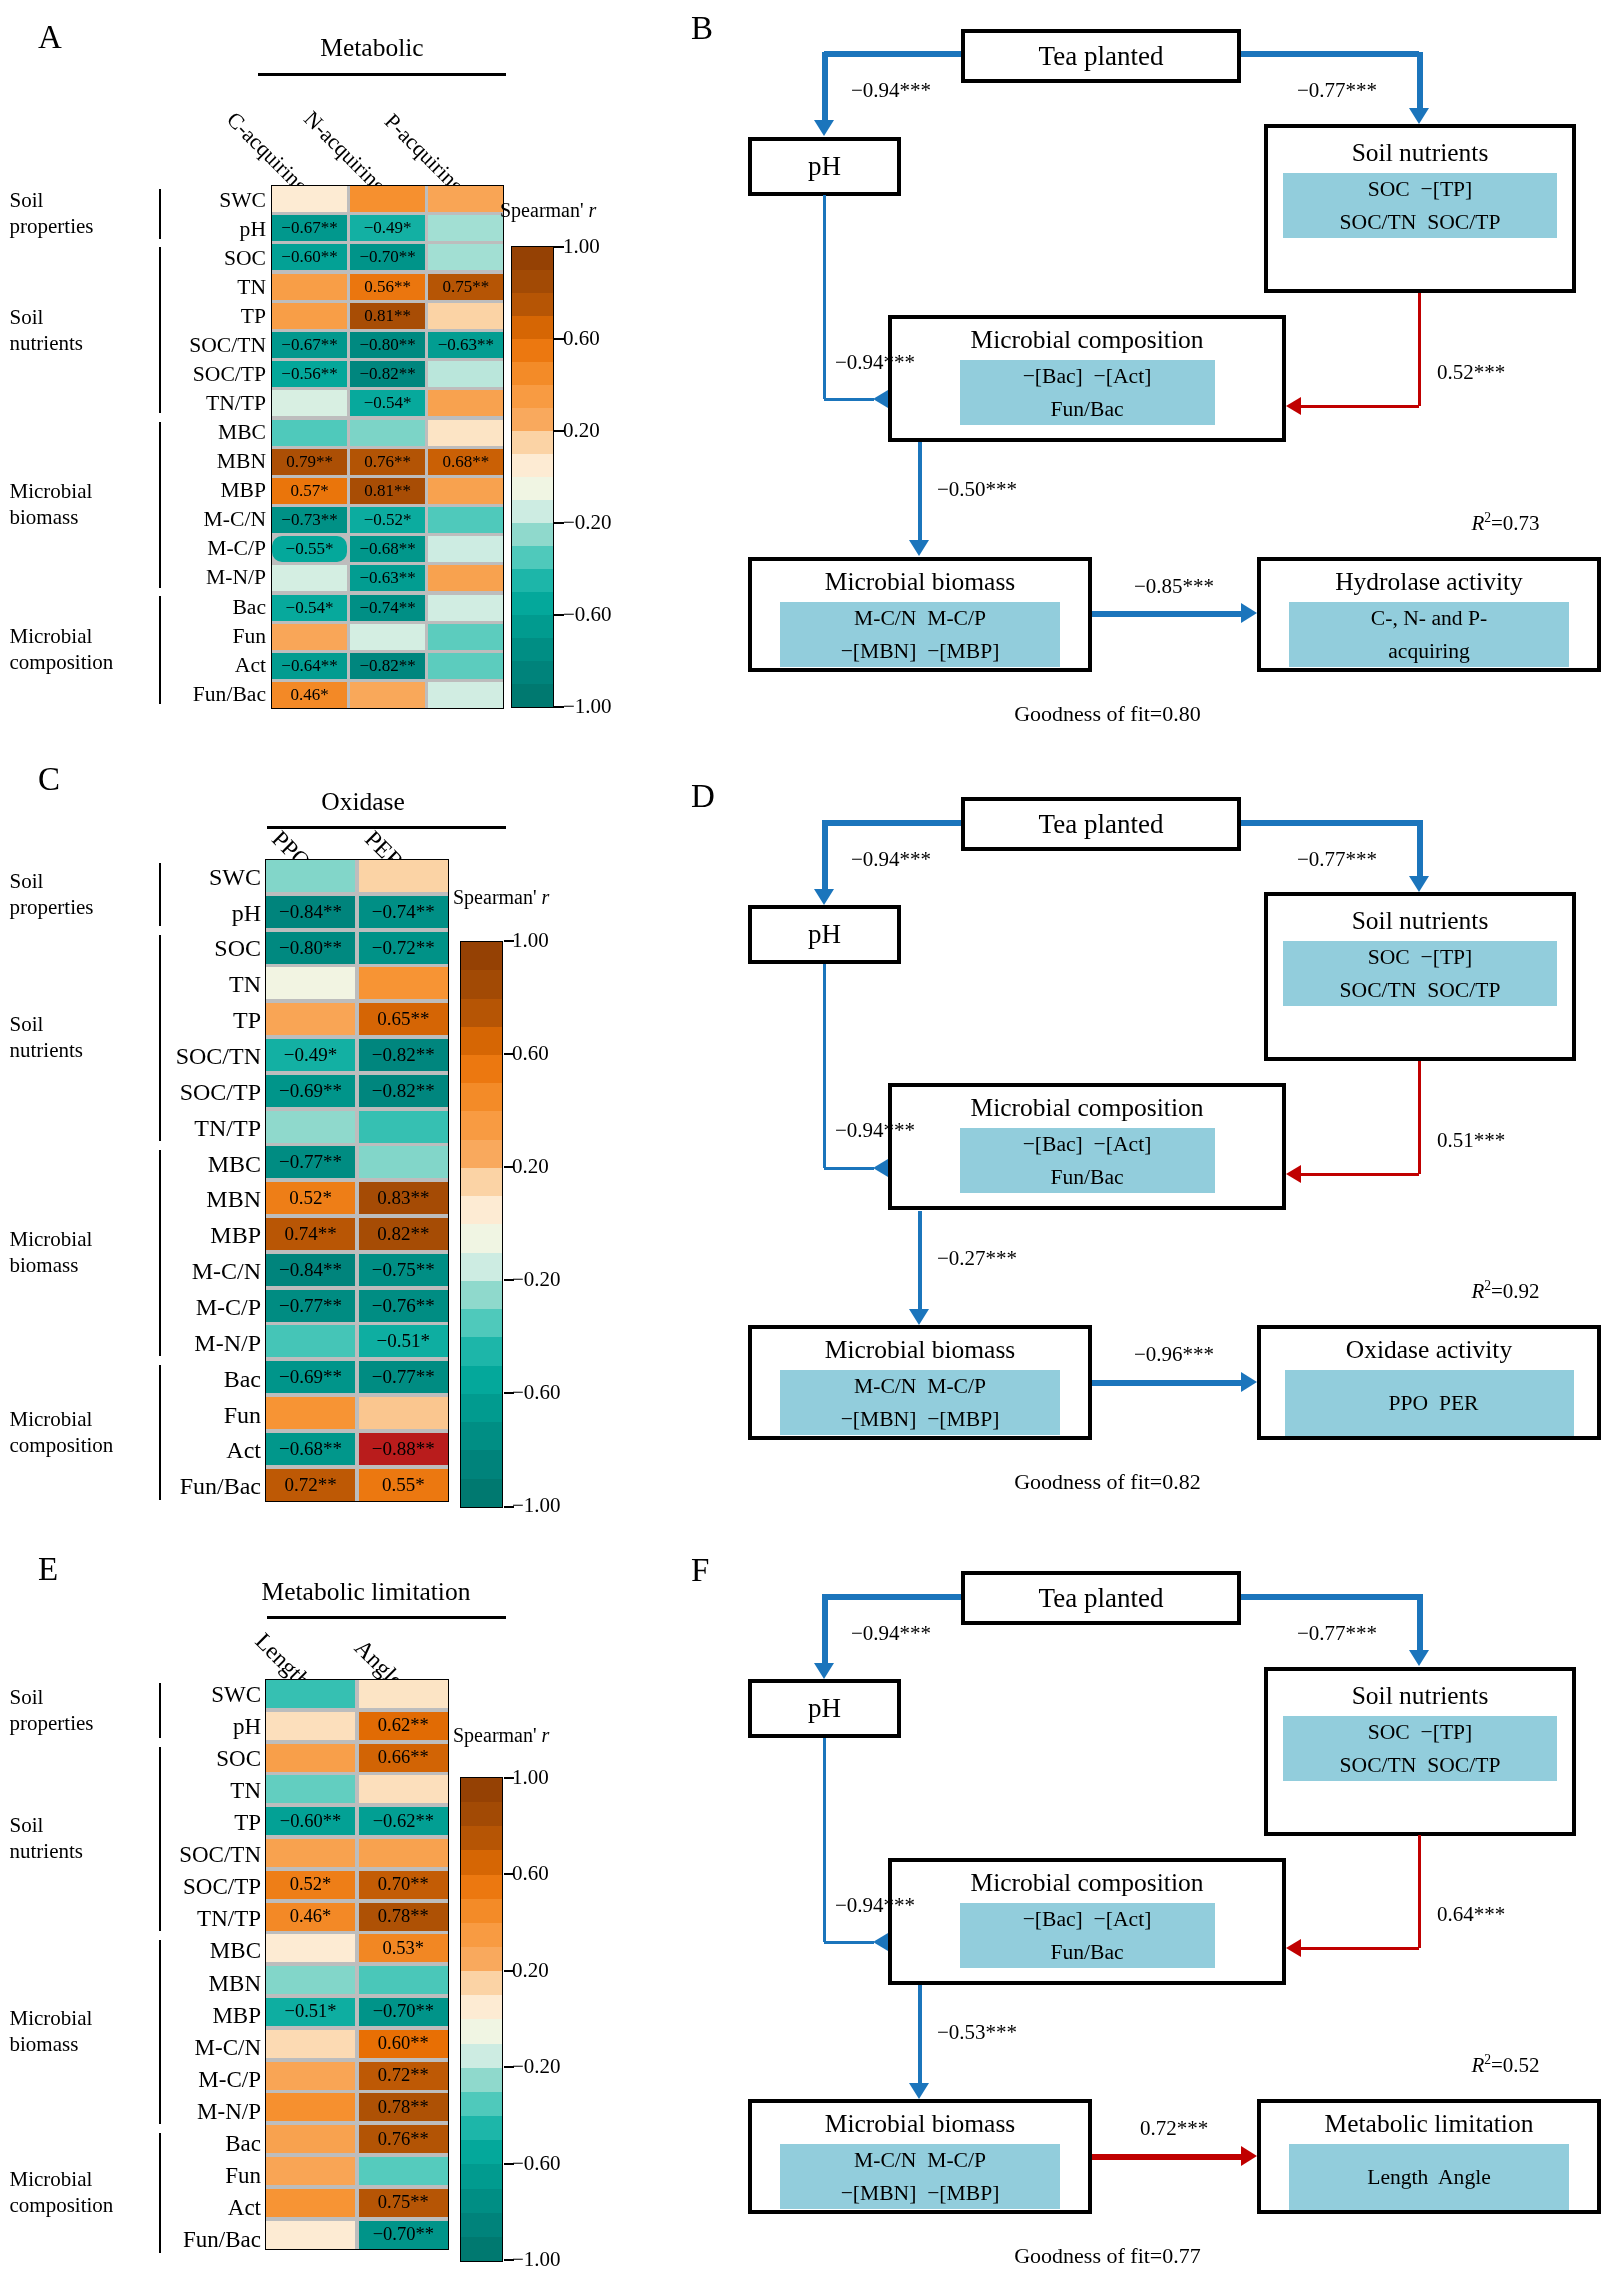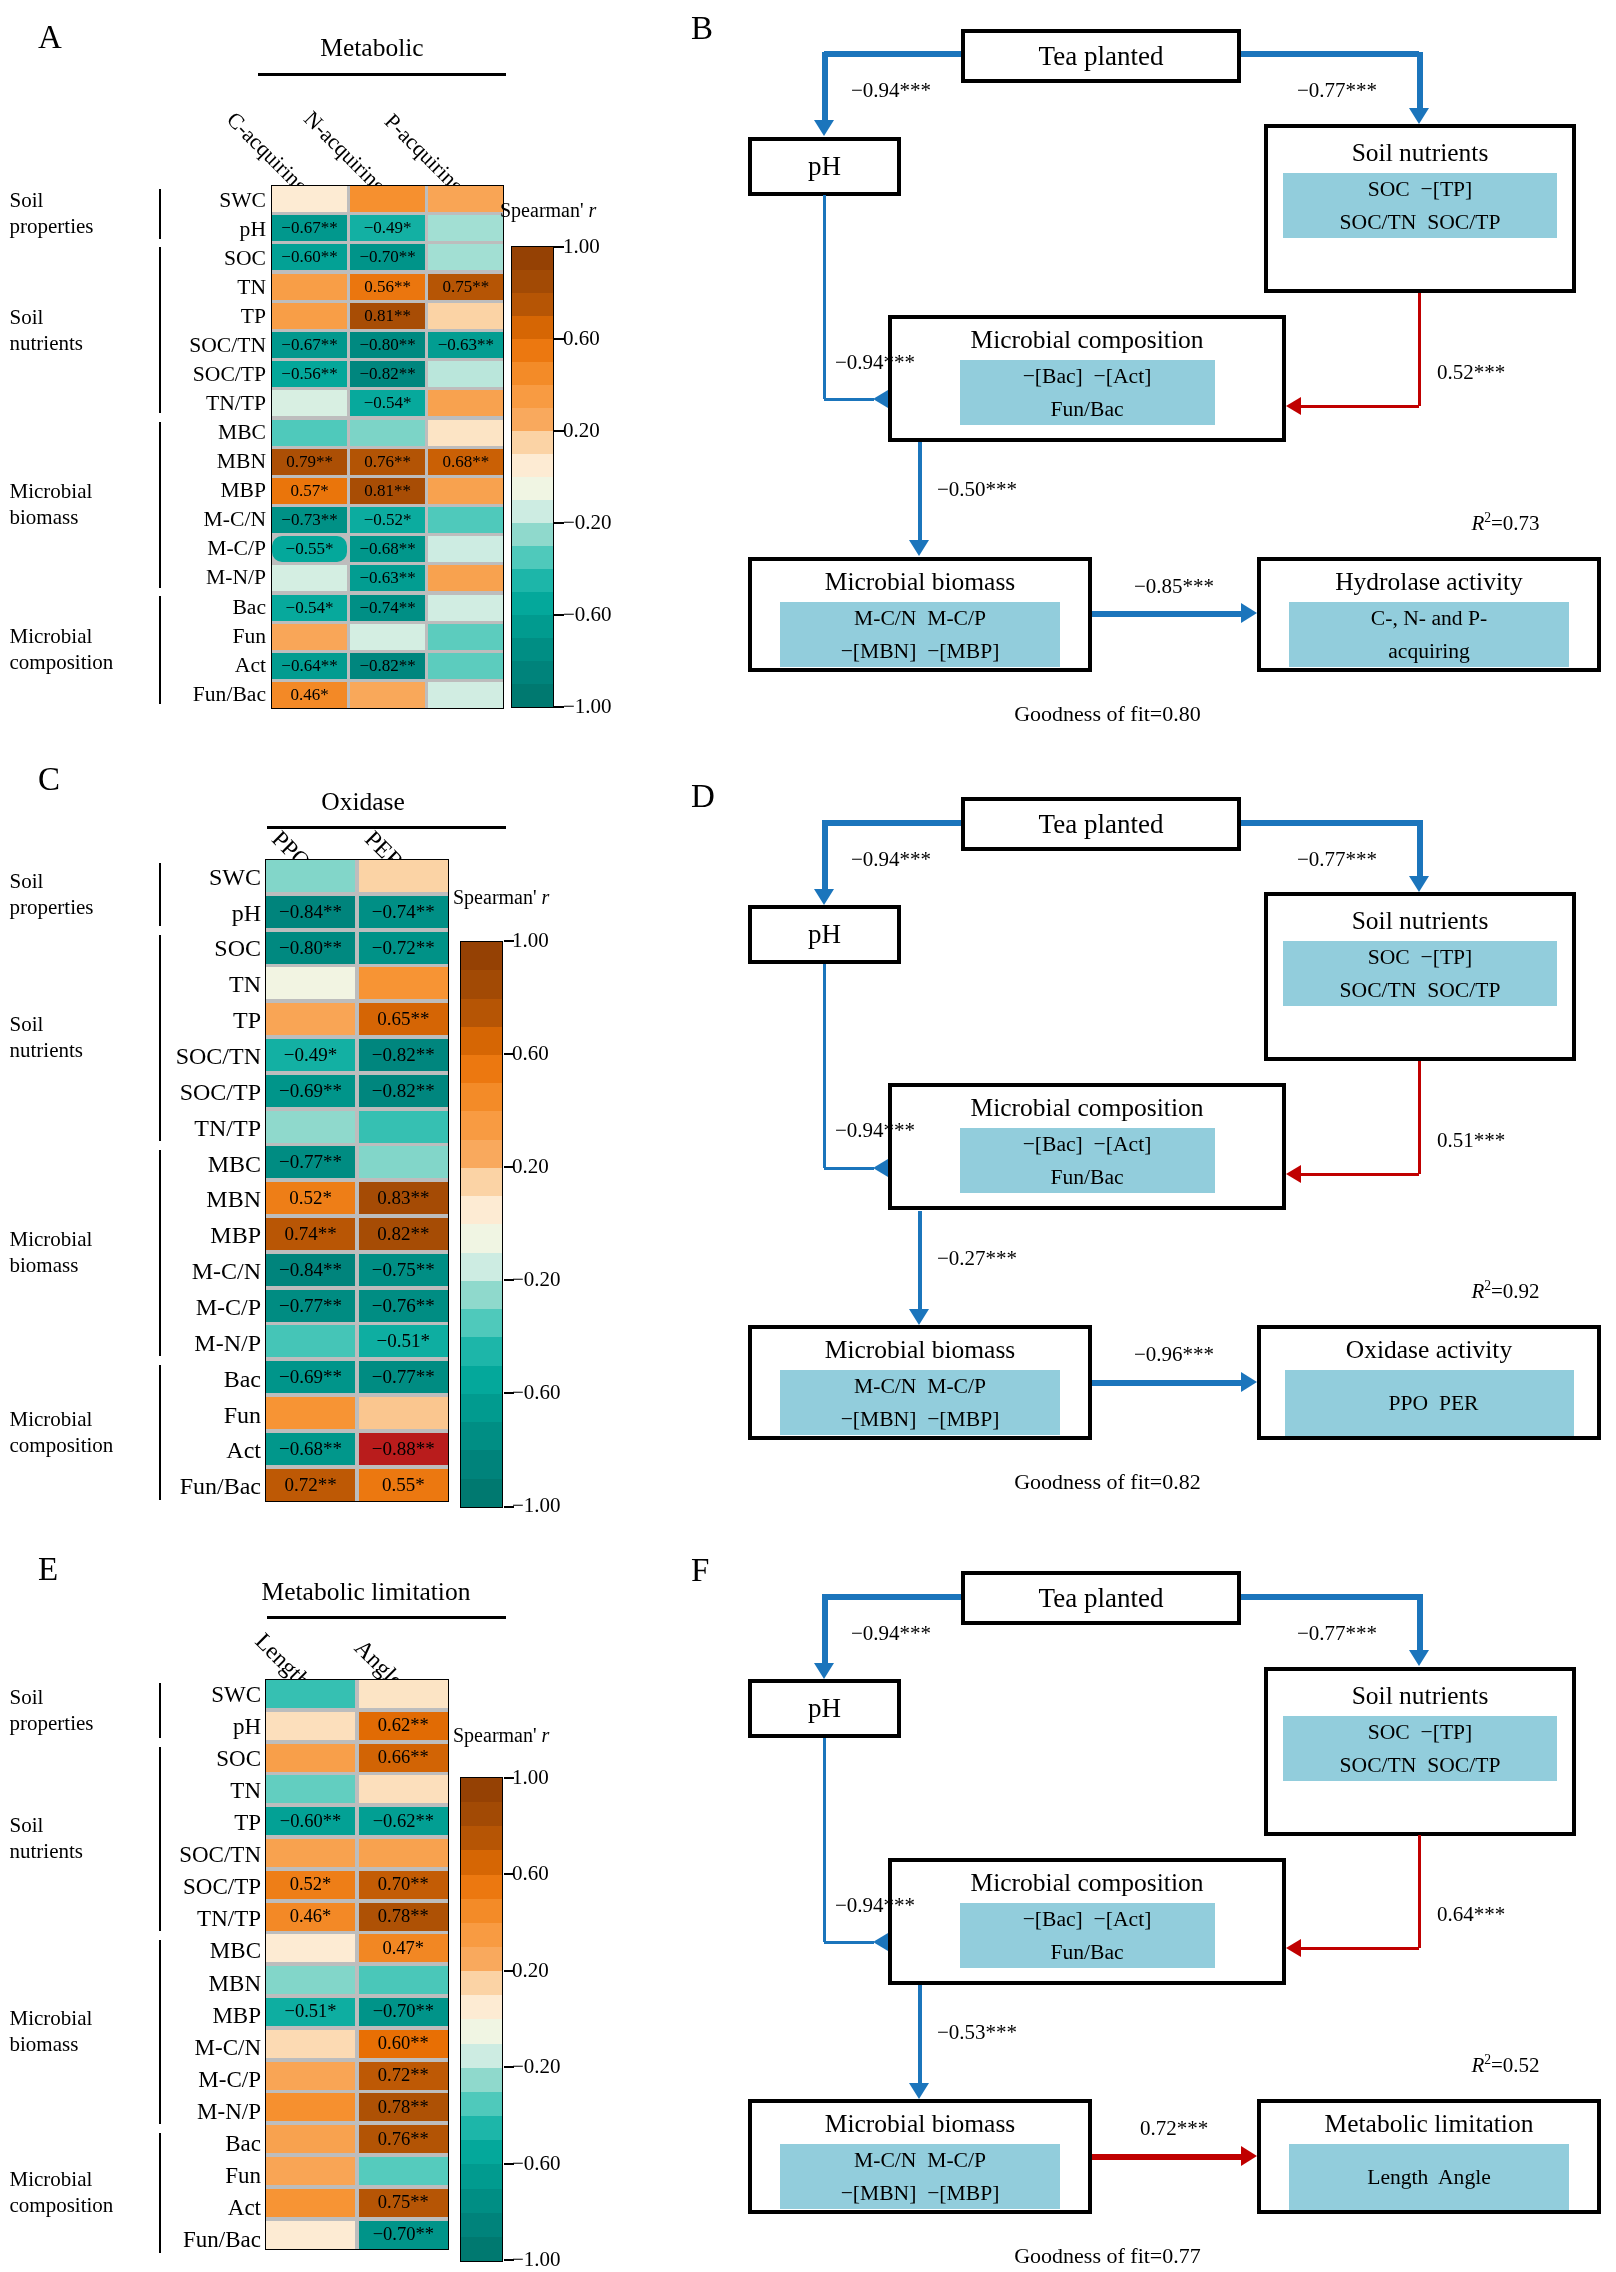--- a/index.html
+++ b/index.html
@@ -258,21 +258,21 @@
       <div class="hm-cell" style="background: rgb(252, 223, 188); font-size: 18.5px;"></div>
       <div class="hm-cell" style="background: rgb(3, 161, 149); font-size: 18.5px;">−0.60**</div>
       <div class="hm-cell" style="background: rgb(2, 159, 147); font-size: 18.5px;">−0.62**</div>
       <div class="hm-cell" style="background: rgb(248, 162, 79); font-size: 18.5px;"></div>
       <div class="hm-cell" style="background: rgb(248, 162, 79); font-size: 18.5px;"></div>
       <div class="hm-cell" style="background: rgb(238, 126, 23); font-size: 18.5px;">0.52*</div>
       <div class="hm-cell" style="background: rgb(195, 92, 5); font-size: 18.5px;">0.70**</div>
       <div class="hm-cell" style="background: rgb(243, 137, 38); font-size: 18.5px;">0.46*</div>
       <div class="hm-cell" style="background: rgb(174, 81, 5); font-size: 18.5px;">0.78**</div>
       <div class="hm-cell" style="background: rgb(253, 235, 211); font-size: 18.5px;"></div>
-      <div class="hm-cell" style="background: rgb(242, 135, 35); font-size: 18.5px;">0.47*</div>
+      <div class="hm-cell" style="background: rgb(242, 135, 35); font-size: 18.5px;">0.53*</div>
       <div class="hm-cell" style="background: rgb(130, 214, 201); font-size: 18.5px;"></div>
       <div class="hm-cell" style="background: rgb(74, 199, 185); font-size: 18.5px;"></div>
       <div class="hm-cell" style="background: rgb(14, 174, 161); font-size: 18.5px;">−0.51*</div>
       <div class="hm-cell" style="background: rgb(0, 148, 137); font-size: 18.5px;">−0.70**</div>
       <div class="hm-cell" style="background: rgb(252, 218, 179); font-size: 18.5px;"></div>
       <div class="hm-cell" style="background: rgb(232, 111, 4); font-size: 18.5px;">0.60**</div>
       <div class="hm-cell" style="background: rgb(249, 165, 85); font-size: 18.5px;"></div>
       <div class="hm-cell" style="background: rgb(190, 89, 5); font-size: 18.5px;">0.72**</div>
       <div class="hm-cell" style="background: rgb(246, 144, 47); font-size: 18.5px;"></div>
       <div class="hm-cell" style="background: rgb(174, 81, 5); font-size: 18.5px;">0.78**</div>

